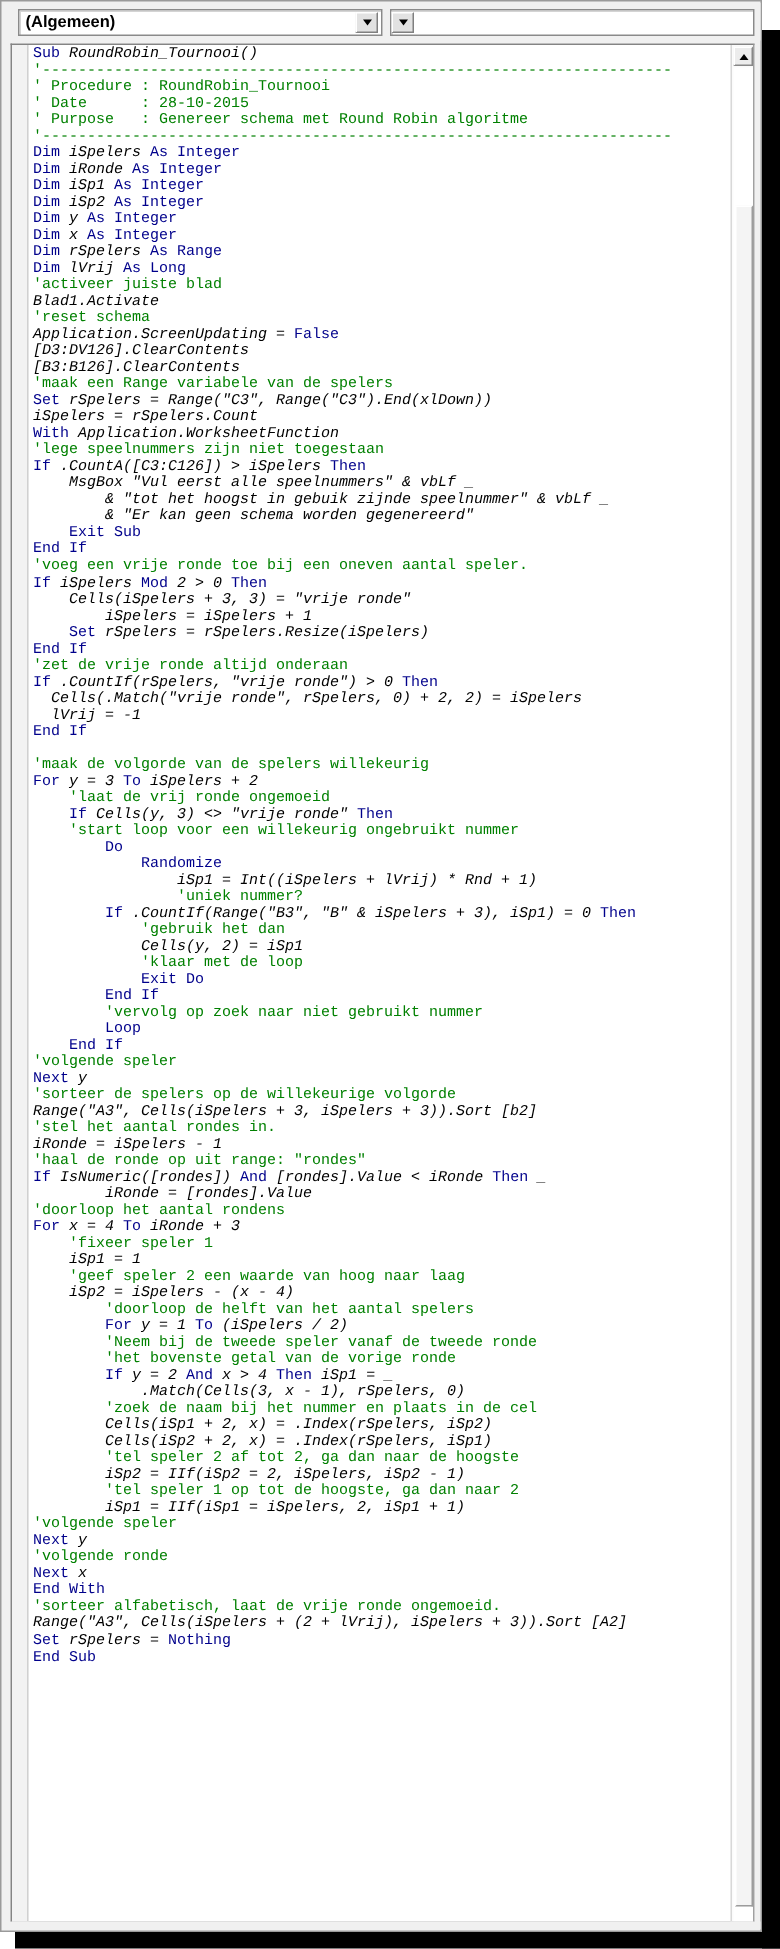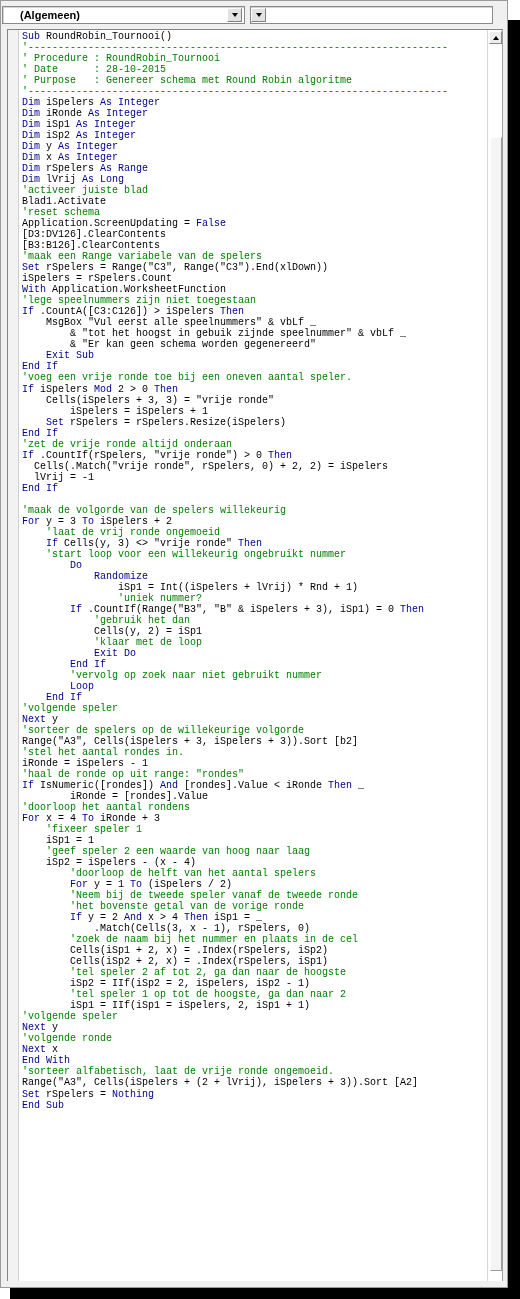--- a/index.html
+++ b/index.html
@@ -101,23 +101,22 @@
     justify-content: center;
   }
   .combo .combo-arrow .tri {
     width: 0;
     height: 0;
     border-left: 3.5px solid transparent;
     border-right: 3.5px solid transparent;
     border-top: 4px solid #000000;
   }
   #combo-left {
-    margin-left: 0;
+    margin-left: 10px;
     width: 243px;
-    padding-left: 13px;
   }
   #combo-right {
     margin-left: 5px;
     width: 243px;
   }
 
   
   #code-pane {
     position: absolute;
     left: 6px;
@@ -154,21 +153,21 @@
     white-space: pre;
     color: #000000;
     letter-spacing: 0px;
   }
   #code-text .line {
     height: 11.02px;
     white-space: pre;
   }
   .kw  { color: #00008B; }
   .cmt { color: #008000; }
-  .txt { color: #000000; }
+  .txt { color: #000000; font-style: italic; }
 
   
   #vscroll {
     position: absolute;
     right: 0px;
     top: 0px;
     width: 15px;
     height: 100%;
     background: #fbfbfb;
     border-left: 1px solid #d8d8d8;

